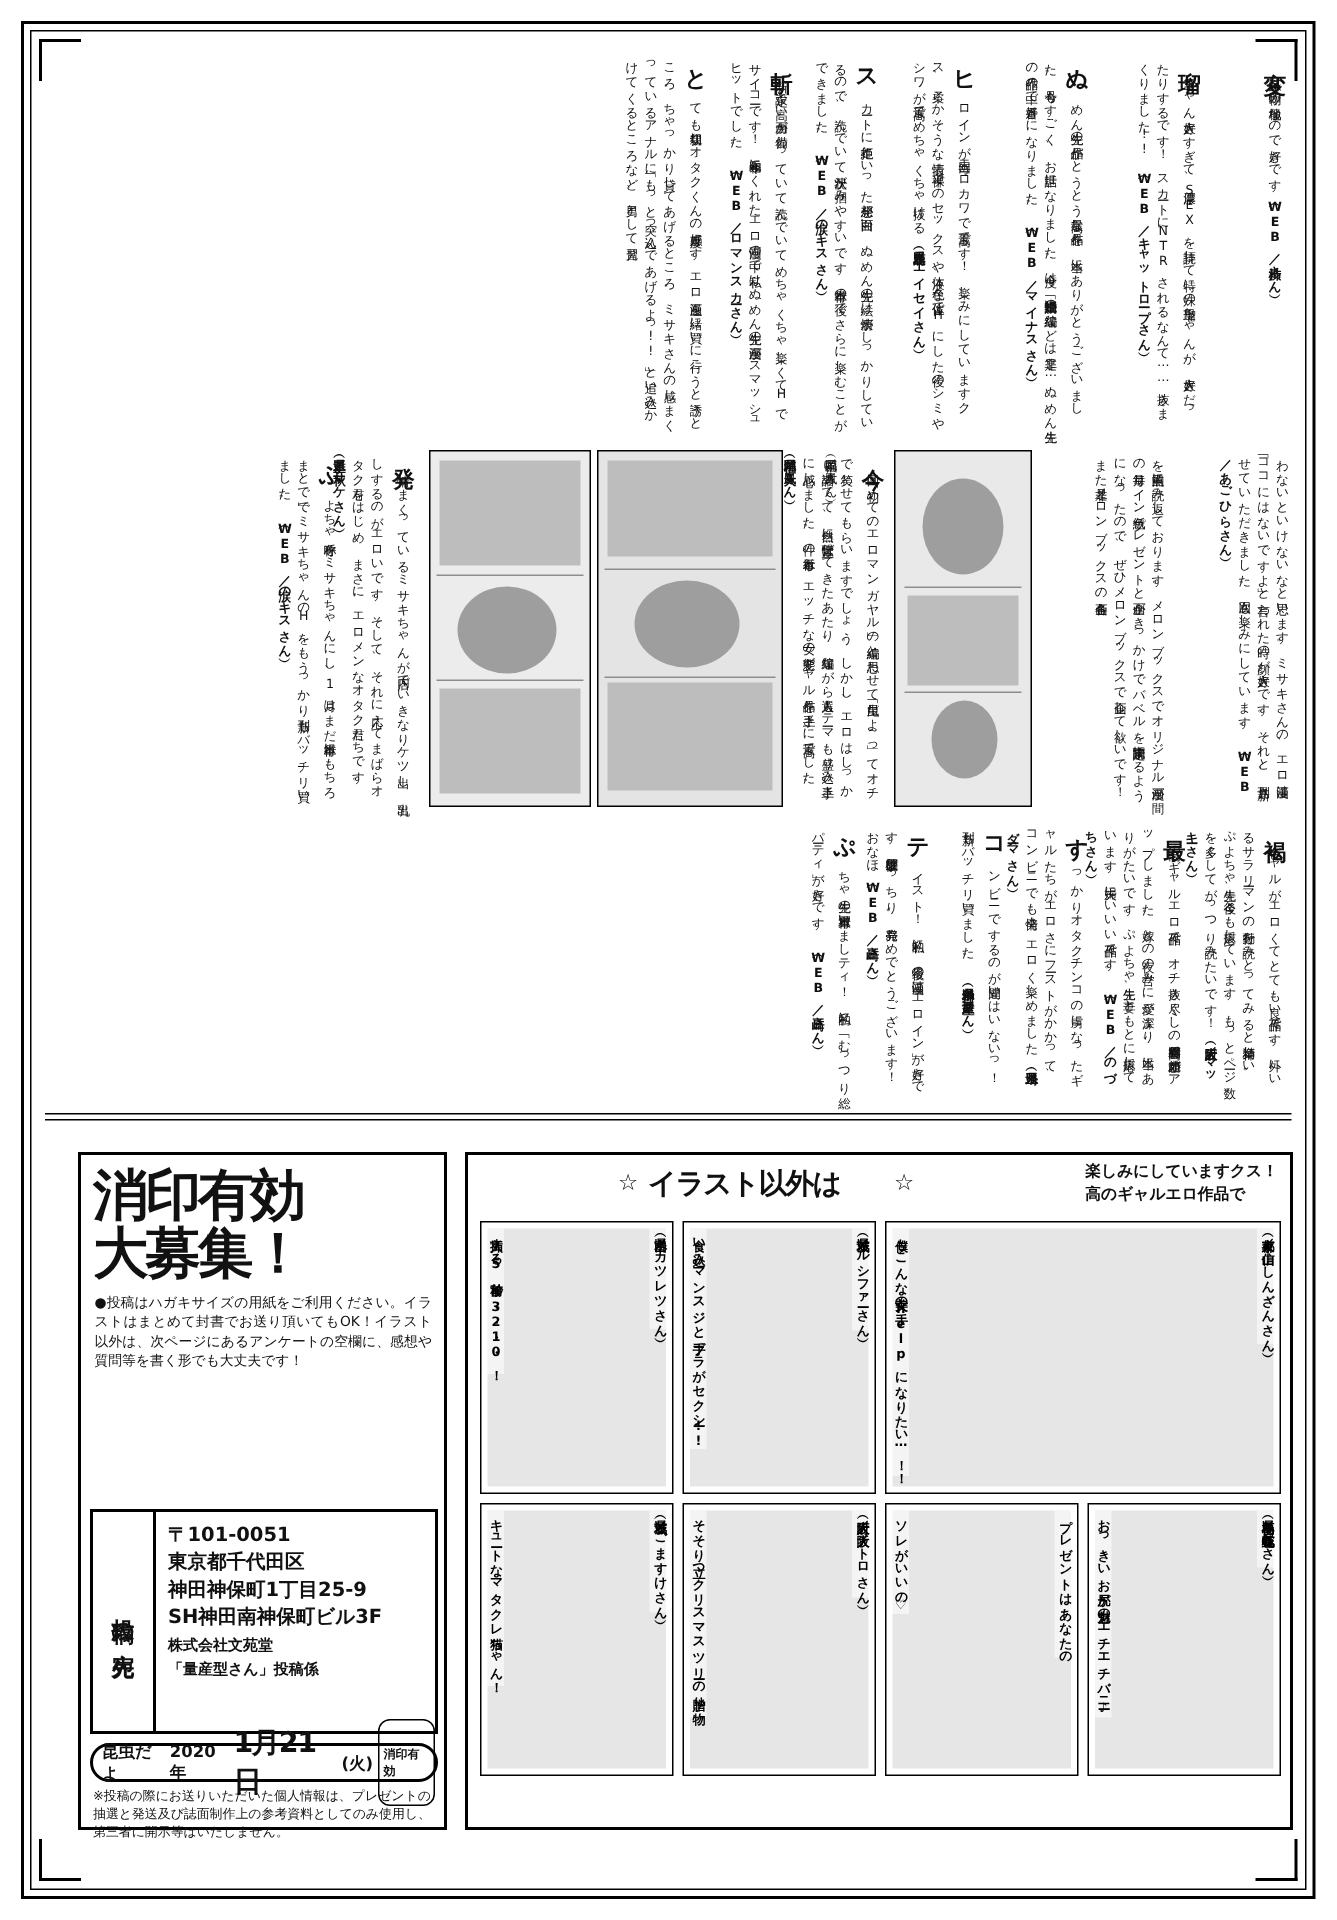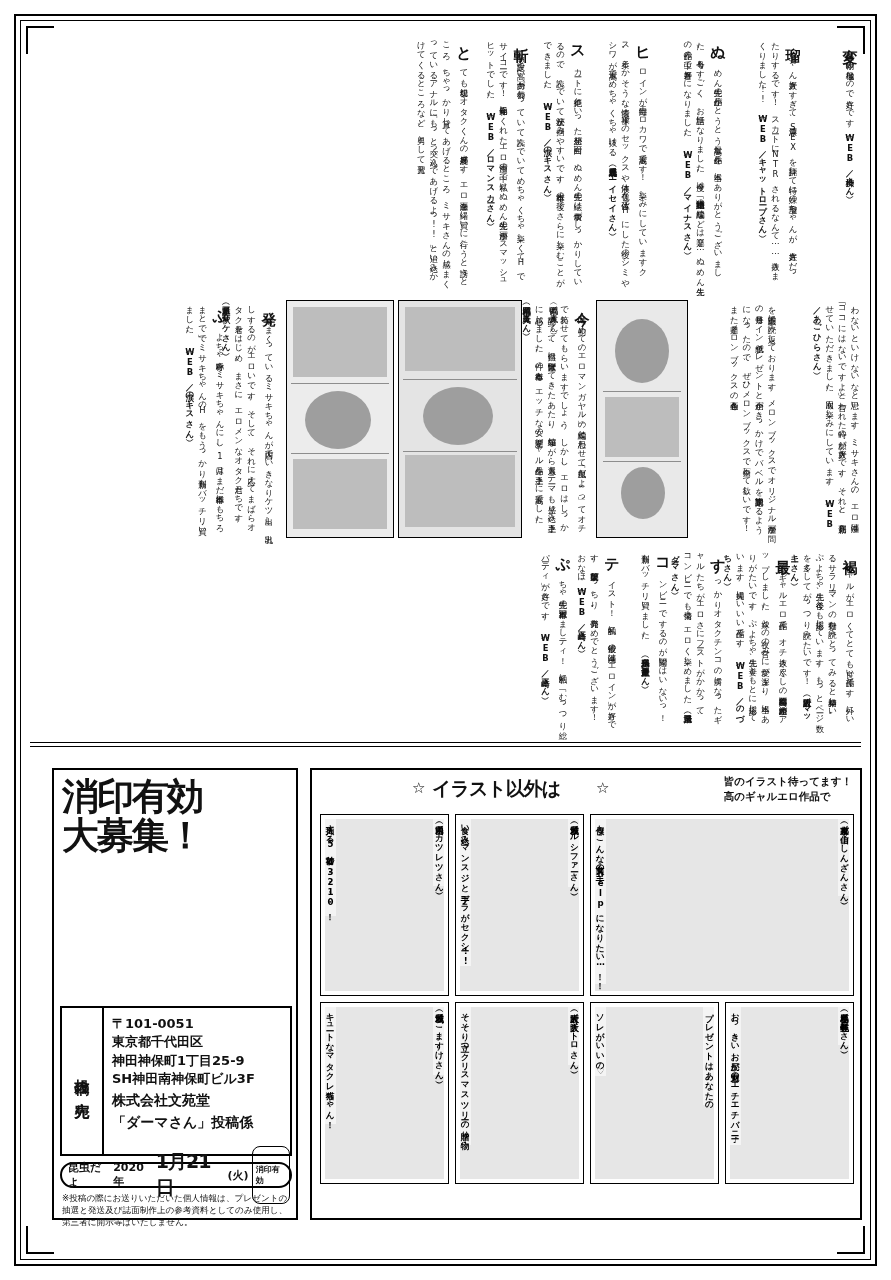--- a/index.html
+++ b/index.html
@@ -143,21 +143,21 @@
     letter-spacing: 2px;
   }
   .addr-lines {
     flex: 1;
     padding: 7px 0 0 8px;
     font-size: 13px;
     line-height: 1.42;
     font-weight: bold;
   }
   .addr-lines .co {
-    font-size: 14px;
+    font-size: 10px;
     margin-top: 2px;
   }
   .deadline {
     position: absolute;
     left: 6px; top: 392px;
     width: 232px; height: 26px;
     border: 2px solid #000;
     border-radius: 13px;
     box-sizing: border-box;
     display: flex;
@@ -407,51 +407,52 @@
   </div>
 
   <div class="hr" style="top:742px;"></div>
   <div class="hr" style="top:746px;"></div>
 
   <div class="ad-box">
     <div class="ad-title">
       <div>消印有効</div>
       <div>大募集！</div>
     </div>
+    <div class="ad-body">●投稿はハガキサイズの用紙をご利用ください。イラストはまとめて封書でお送り頂いてもOK！イラスト以外は、次ページにあるアンケートの空欄に、感想や質問等を書く形でも大丈夫です！</div>
 
     <div class="addr-box">
       <div class="addr-label">投稿の宛先</div>
       <div class="addr-lines">
         <div>〒101-0051</div>
         <div>東京都千代田区</div>
         <div>神田神保町1丁目25-9</div>
         <div>SH神田南神保町ビル3F</div>
         <div class="co">株式会社文苑堂</div>
-        <div class="co">「ダーマさん」投稿係</div>
+        <div class="co">「量産型さん」投稿係</div>
       </div>
     </div>
 
     <div class="deadline">
       <span>昆虫だよ</span>
       <span>2020年</span>
       <span class="big-date">1月21日</span>
       <span>(火)</span>
       <span class="pill">消印有効</span>
     </div>
 
     <div class="notice">※投稿の際にお送りいただいた個人情報は、プレゼントの抽選と発送及び誌面制作上の参考資料としてのみ使用し、第三者に開示等はいたしません。</div>
   </div>
 
   <div class="illust-box">
     <div class="illust-header">
       <span class="star" style="position:absolute; left:100px; top:9px;">☆</span>
       <div class="illust-title">イラスト以外は</div>
       <span class="star" style="position:absolute; left:284px; top:9px;">☆</span>
       <div class="illust-sub">
-        <div>皆のイラスト待ってます！</div>
+        <div>楽しみにしていますクス！</div>
         <div>高のギャルエロ作品で</div>
       </div>
     </div>
 
     <div class="ill-grid">
       <div class="ill-cell">
         <div class="ill-art"></div>
         <div class="ill-cap">（富山県／カツレツさん）</div>
         <div class="ill-cap2">挿入する5秒前　4・3・2・1・0！</div>
       </div>

